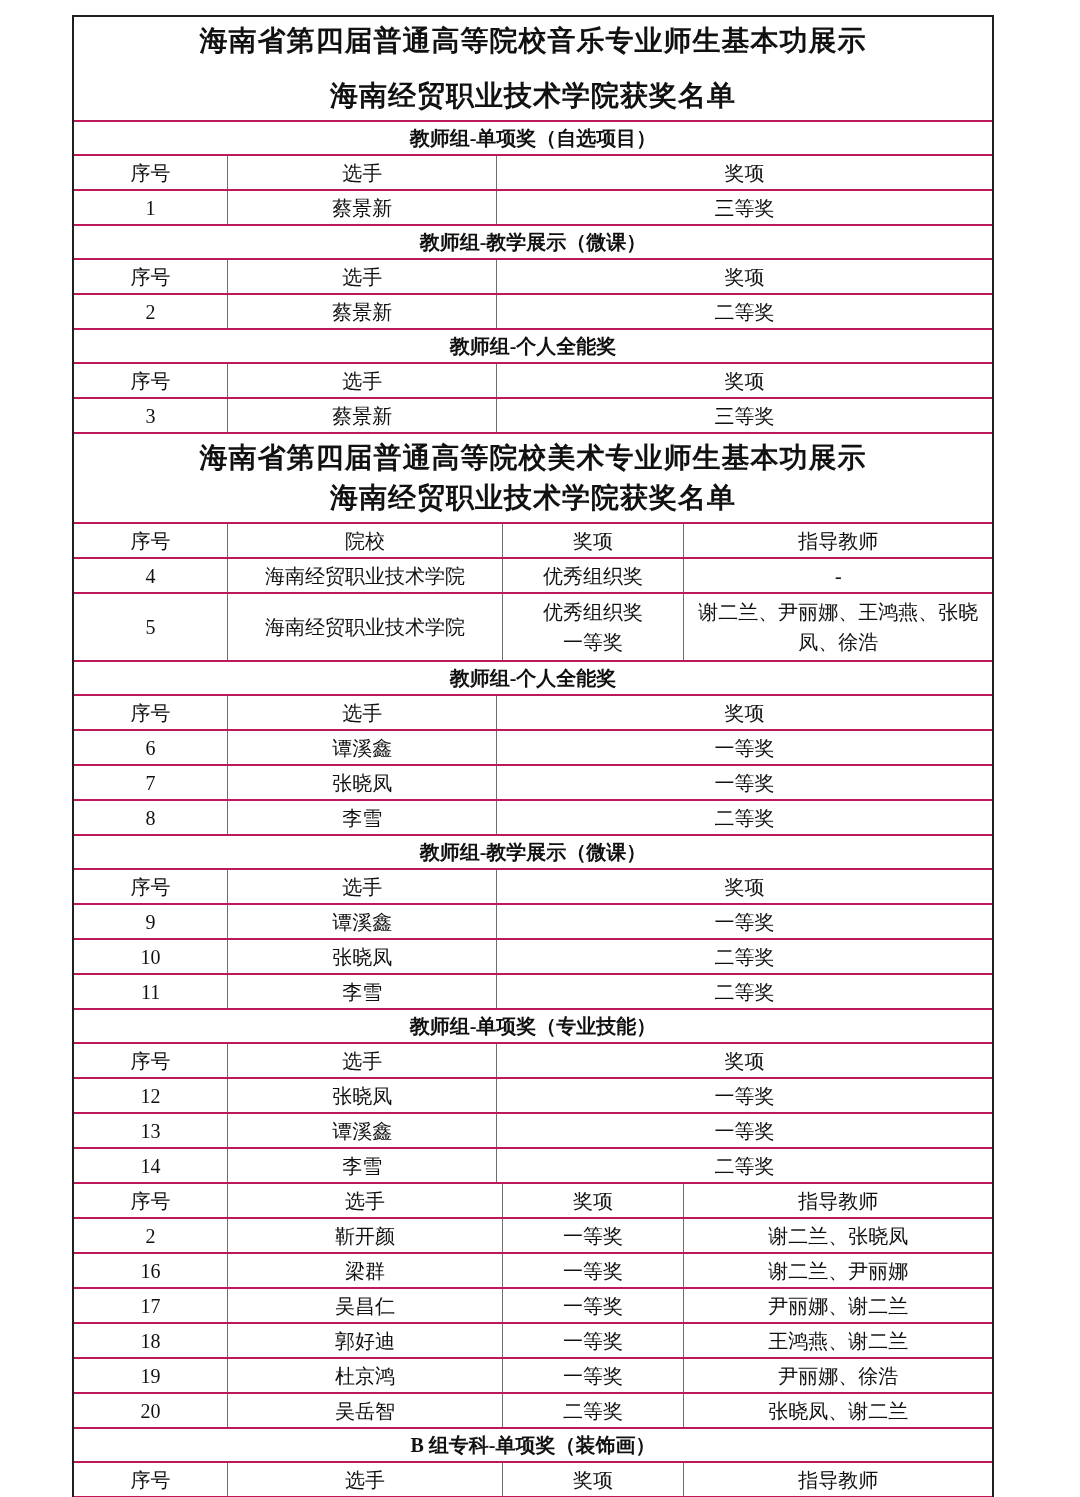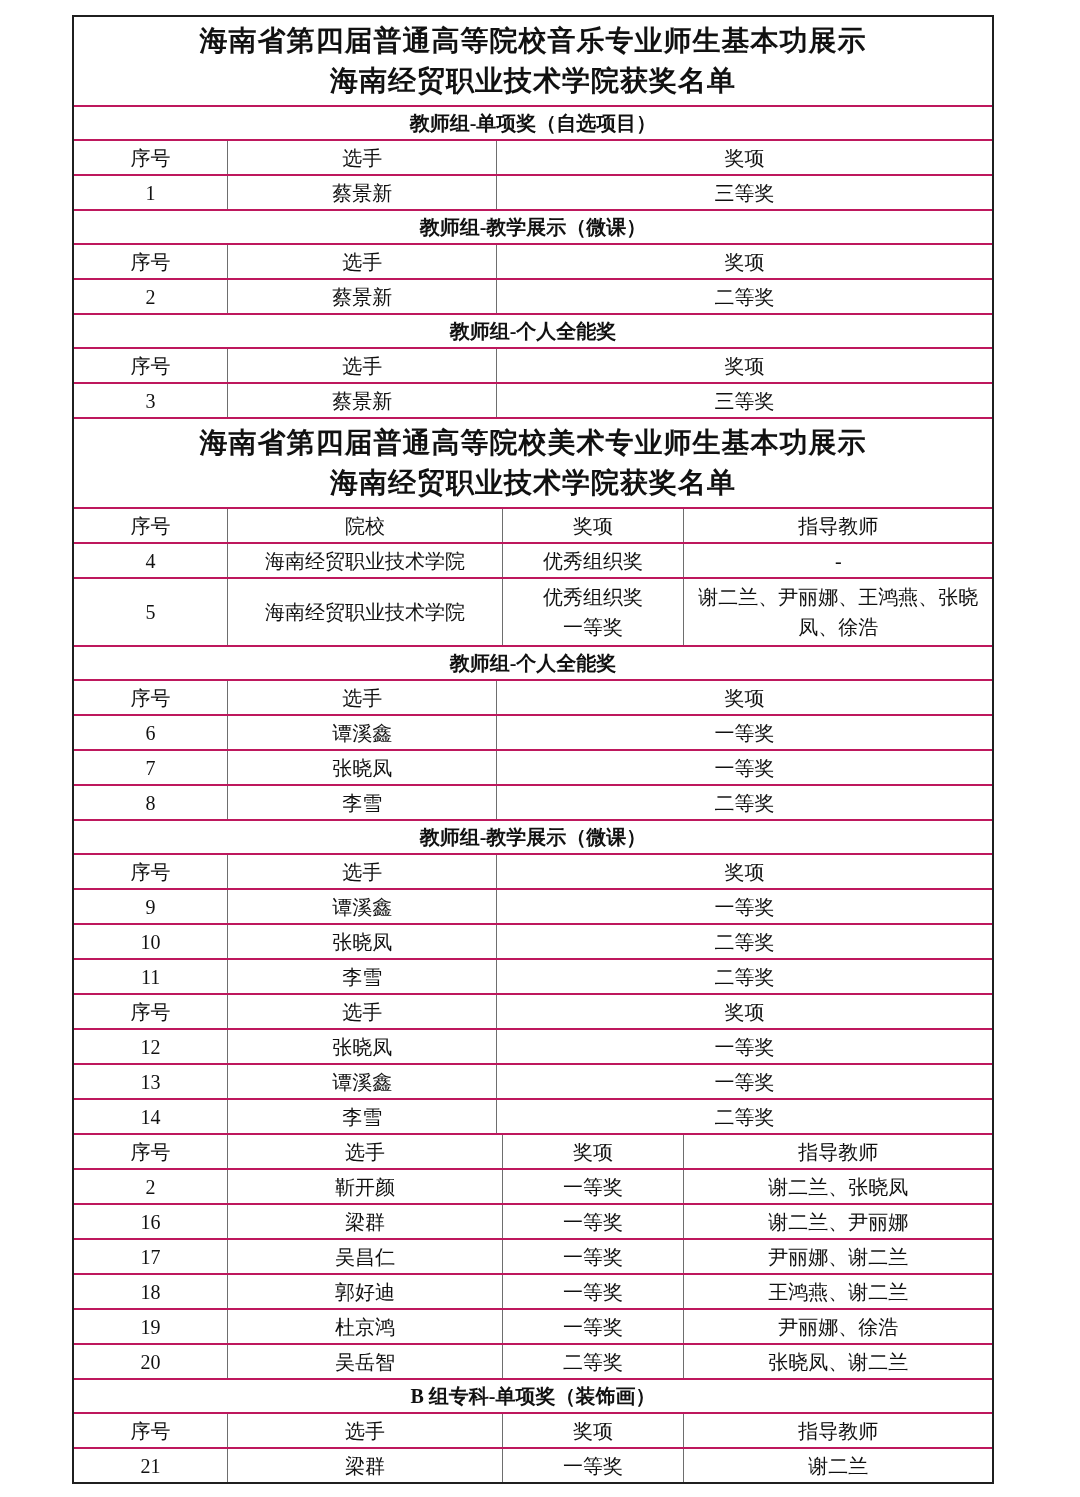--- a/index.html
+++ b/index.html
@@ -9,21 +9,21 @@
     font-family:"Liberation Serif","DejaVu Serif",serif;
   }
   .doc{
     position:absolute;left:72px;top:15px;width:922px;
     border:2px solid #1f1f1f;background:#ffffff;box-sizing:border-box;
   }
   .trow{
     display:flex;align-items:stretch;box-sizing:border-box;
     border-top:2px solid #be185d;
   }
-  .trow:first-child{border-top:none;}
+  .trow:first-child{border-top:none;gap:15px;}
   
   .title{
     flex-direction:column;justify-content:center;align-items:center;
     min-height:88px;padding:4px 0;
   }
   .tline{
     font-size:28px;font-weight:bold;letter-spacing:1px;line-height:40px;
     text-align:center;
   }
   
@@ -168,20 +168,23 @@
     <div class="cell w1">10</div>
     <div class="cell w2">张晓凤</div>
     <div class="cell w3">二等奖</div>
   </div>
   <div class="trow c3">
     <div class="cell w1">11</div>
     <div class="cell w2">李雪</div>
     <div class="cell w3">二等奖</div>
   </div>
 
+  <div class="trow sec">
+    <span>教师组-单项奖（专业技能）</span>
+  </div>
   <div class="trow c3">
     <div class="cell w1">序号</div>
     <div class="cell w2">选手</div>
     <div class="cell w3">奖项</div>
   </div>
   <div class="trow c3">
     <div class="cell w1">12</div>
     <div class="cell w2">张晓凤</div>
     <div class="cell w3">一等奖</div>
   </div>

